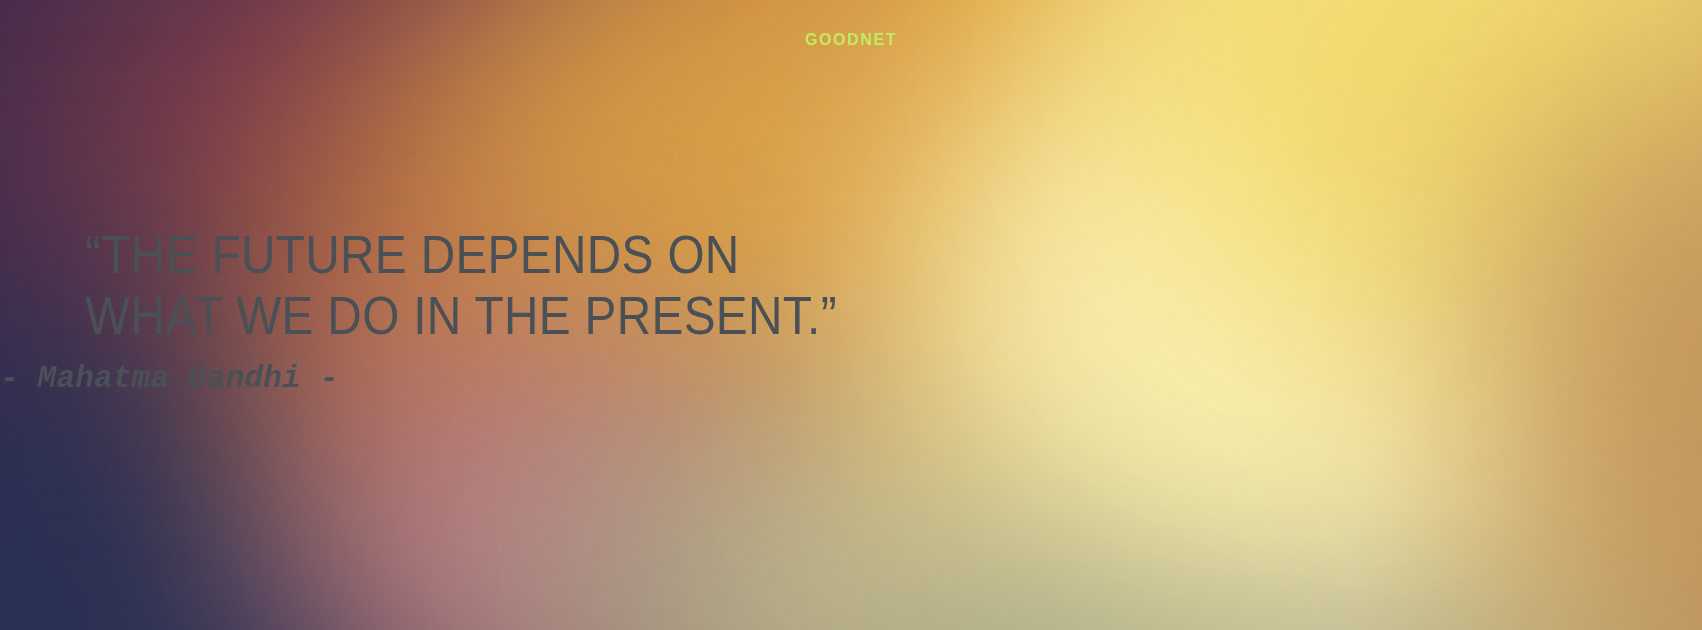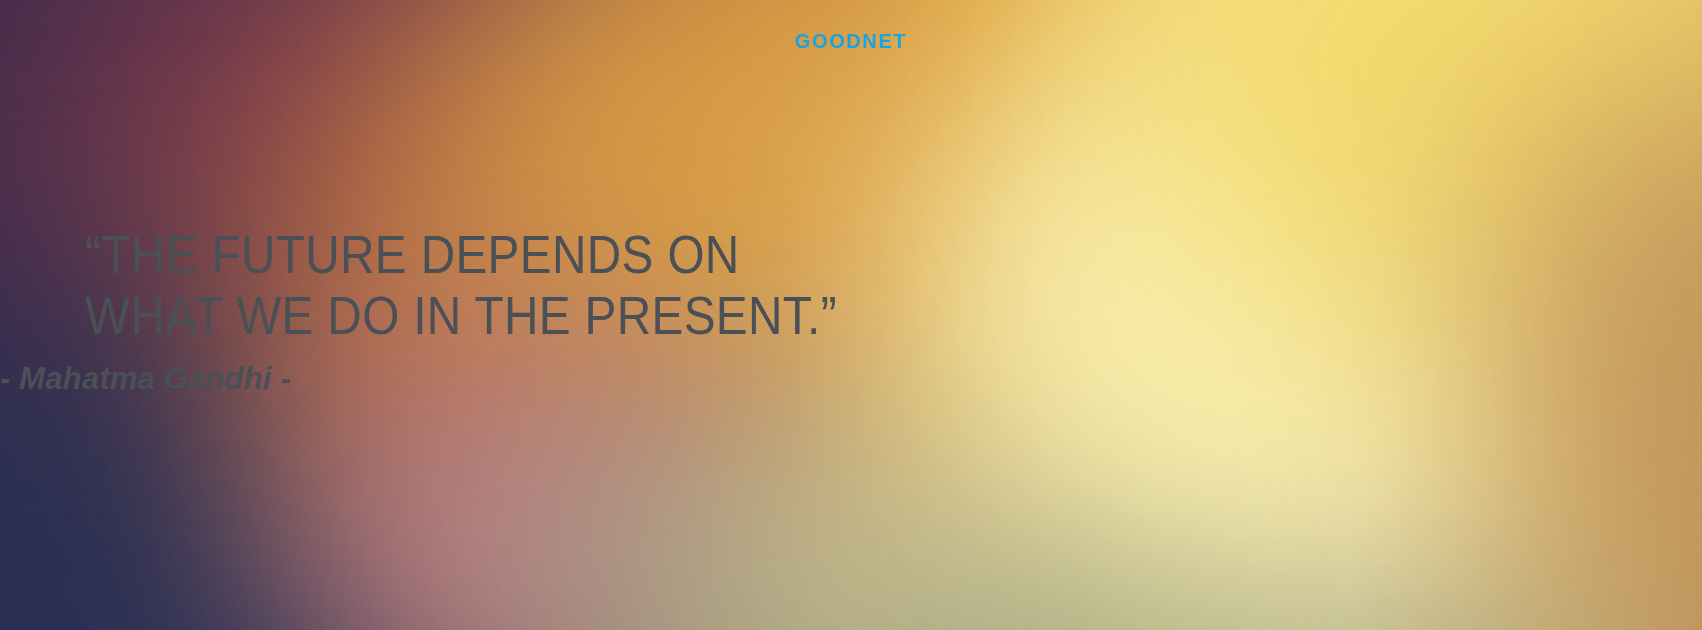--- a/index.html
+++ b/index.html
@@ -147,24 +147,24 @@
   #brand {
     position:absolute;
     top:31px;
     left:0;
     width:100%;
     text-align:center;
   }
   #brand-wordmark {
     display:inline-block;
     font-family:"Liberation Sans", sans-serif;
-    font-size:20px;
+    font-size:16px;
     font-weight:bold;
     letter-spacing:1.6px;
-    color:#0ea5e9;
+    color:#bef264;
     line-height:1;
     opacity:.95;
   }
 
   #quote-block {
     position:absolute;
     top:224px;
     left:0;
     width:100%;
     text-align:left;
@@ -179,21 +179,21 @@
     line-height:61px;
     color:#4a5055;
     white-space:nowrap;
     transform:scaleX(.9);
     transform-origin:center;
   }
 
   #attribution {
     display:block;
     margin-top:15px;
-    font-family:Liberation Sans, sans-serif;
+    font-family:Liberation Mono, monospace;
     font-size:31px;
     font-weight:bold;
     font-style:italic;
     letter-spacing:.2px;
     color:#4a5055;
     white-space:nowrap;
   }
 </style>
 </head>
 <body>

